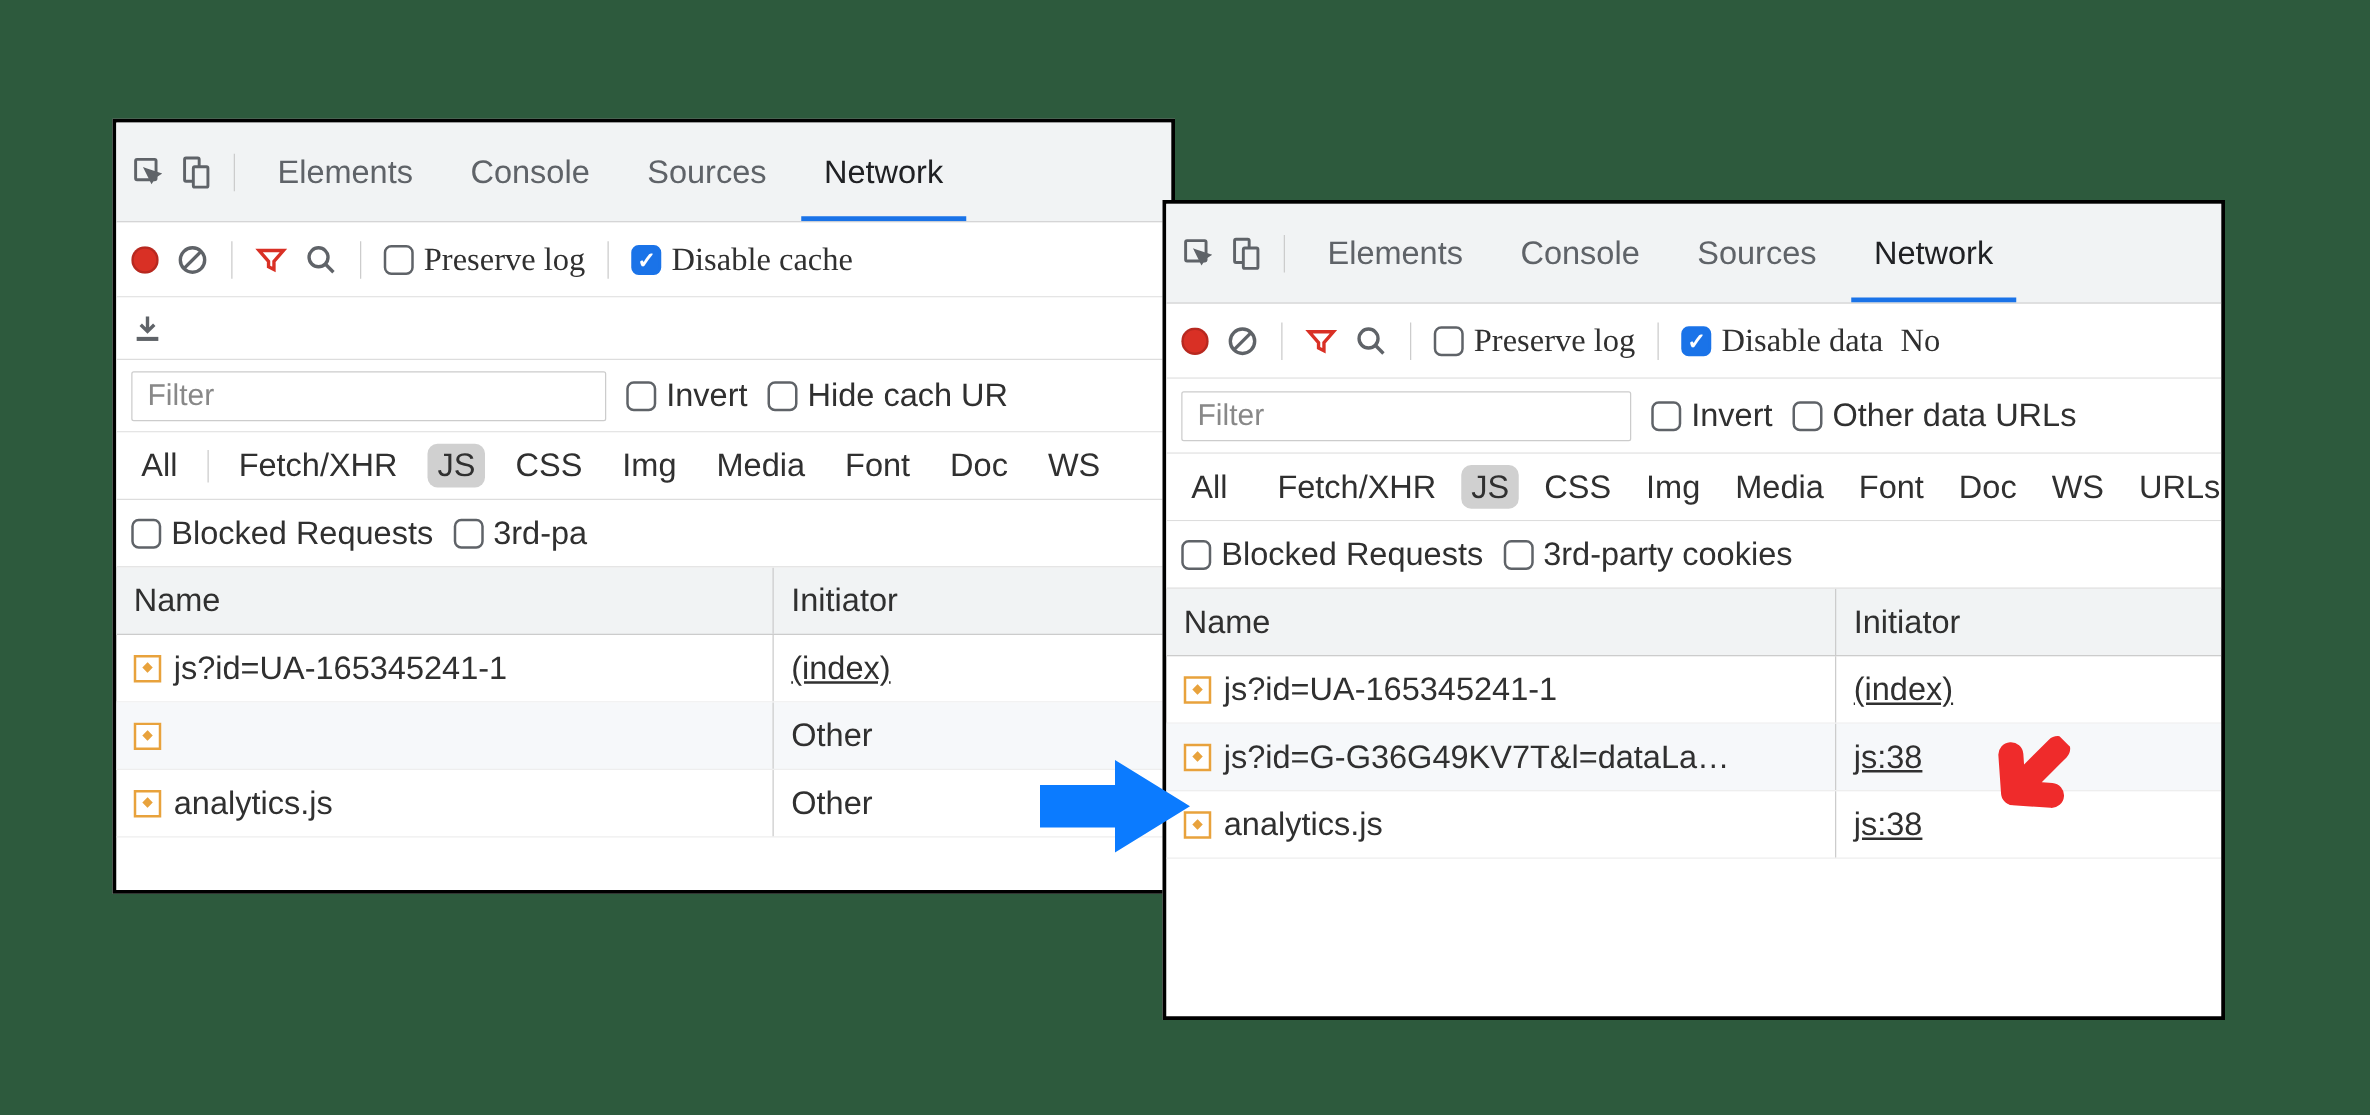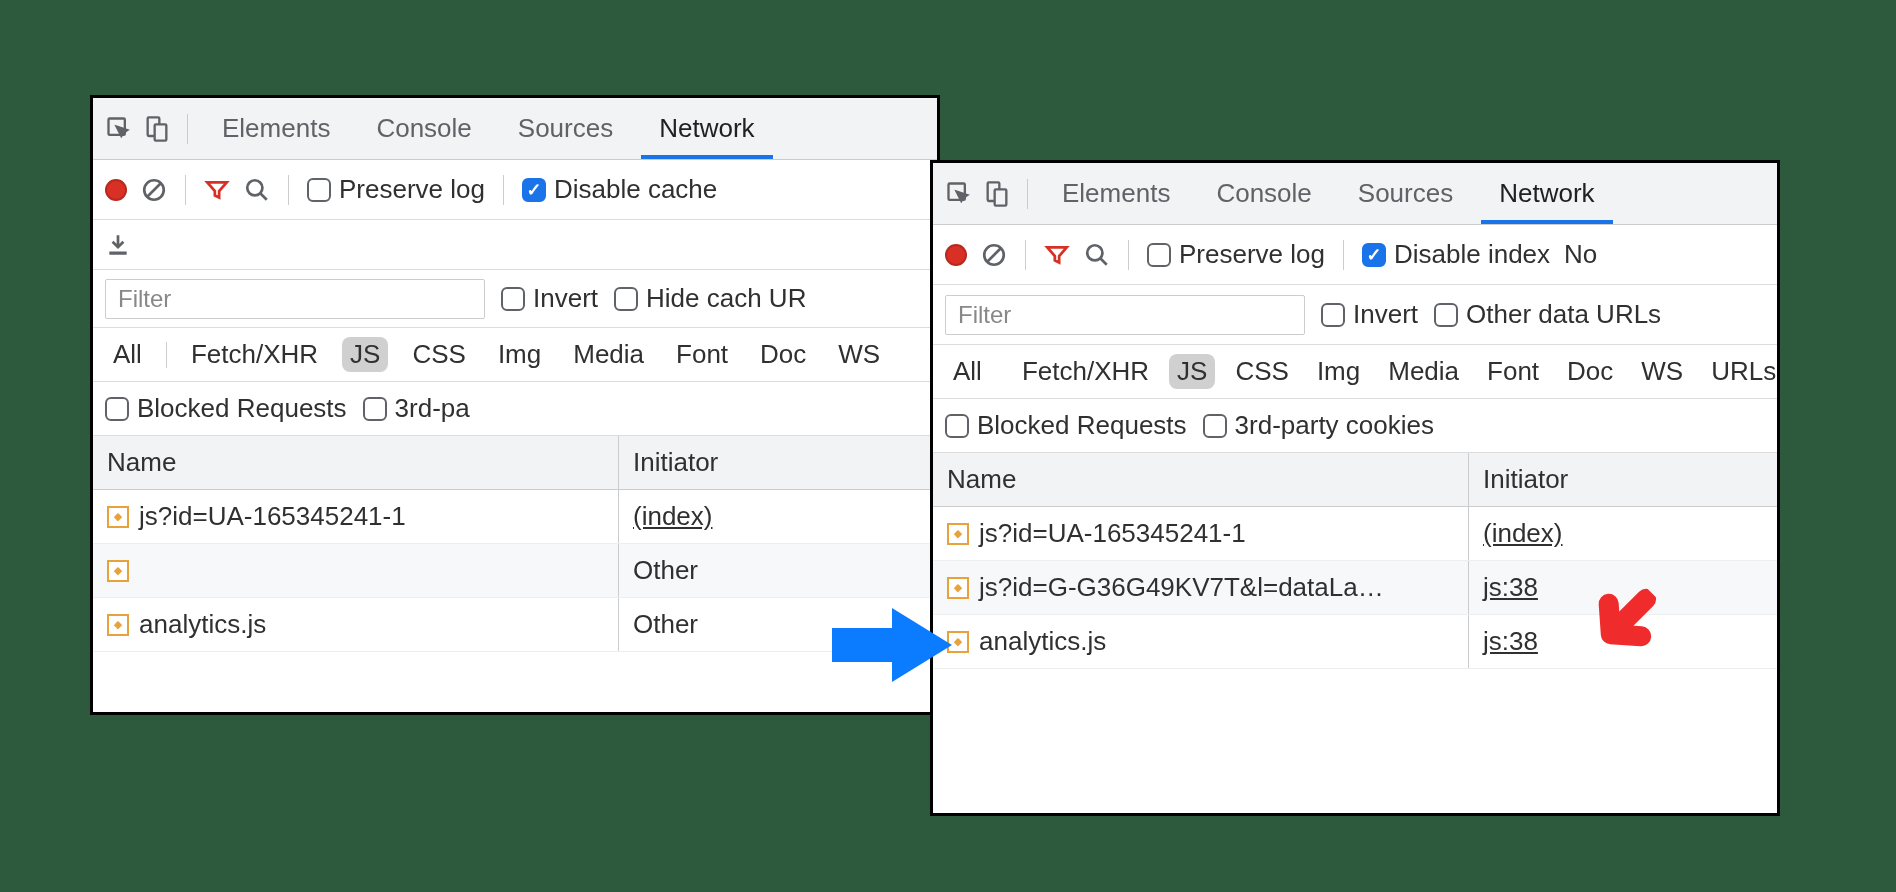--- a/index.html
+++ b/index.html
@@ -19,21 +19,21 @@
     overflow: hidden;
     display: flex;
     flex-direction: column;
   }
   .panel-left { left: 90px; top: 95px; width: 850px; height: 620px; }
   .panel-right { left: 930px; top: 160px; width: 850px; height: 656px; }
 
   .tabbar {
     display: flex;
     align-items: center;
-    height: 62px;
+    height: 80px;
     background: #f1f3f4;
     border-bottom: 1px solid #ccc;
     padding: 0 12px;
     gap: 10px;
     white-space: nowrap;
     overflow: hidden;
   }
   .tabbar .sep { width:1px; height:30px; background:#ccc; margin:0 6px; }
   .tabbar .tab {
     padding: 0 18px;
@@ -53,20 +53,21 @@
   .toolbar {
     display: flex;
     align-items: center;
     height: 60px;
     background: #fff;
     border-bottom: 1px solid #ddd;
     padding: 0 12px;
     gap: 14px;
     white-space: nowrap;
     overflow: hidden;
+    font-family: Liberation Serif, serif;
   }
   .toolbar .sep { width:1px; height:30px; background:#ccc; margin:0 4px; }
   .toolbar .lbl { font-size: 26px; color:#303030; display:flex; align-items:center; gap:8px; }
   .chk {
     width: 24px; height: 24px; border:2px solid #5f6368; border-radius:6px;
     display:inline-flex; align-items:center; justify-content:center;
     flex-shrink: 0;
   }
   .chk.checked { background:#1a73e8; border-color:#1a73e8; }
   .chk.checked::after { content:"✓"; color:#fff; font-size:18px; font-weight:bold; line-height:1; }
@@ -282,21 +283,21 @@
         <line x1="15" y1="15" x2="21" y2="21"></line>
     </svg>
     <div class="sep"></div>
     <span class="lbl">
       <span class="chk"></span>
       <span>Preserve log</span>
     </span>
     <div class="sep"></div>
     <span class="lbl">
       <span class="chk checked"></span>
-      <span>Disable index</span>
+      <span>Disable data</span>
     </span>
     <span class="lbl">No</span>
   </div>
 
   <div class="subbar h60">
     <div class="filter-input" style="width:360px">Filter</div>
     <span class="lbl-sm">
         <span class="chk"></span>
         <span>Invert</span>
       </span>

